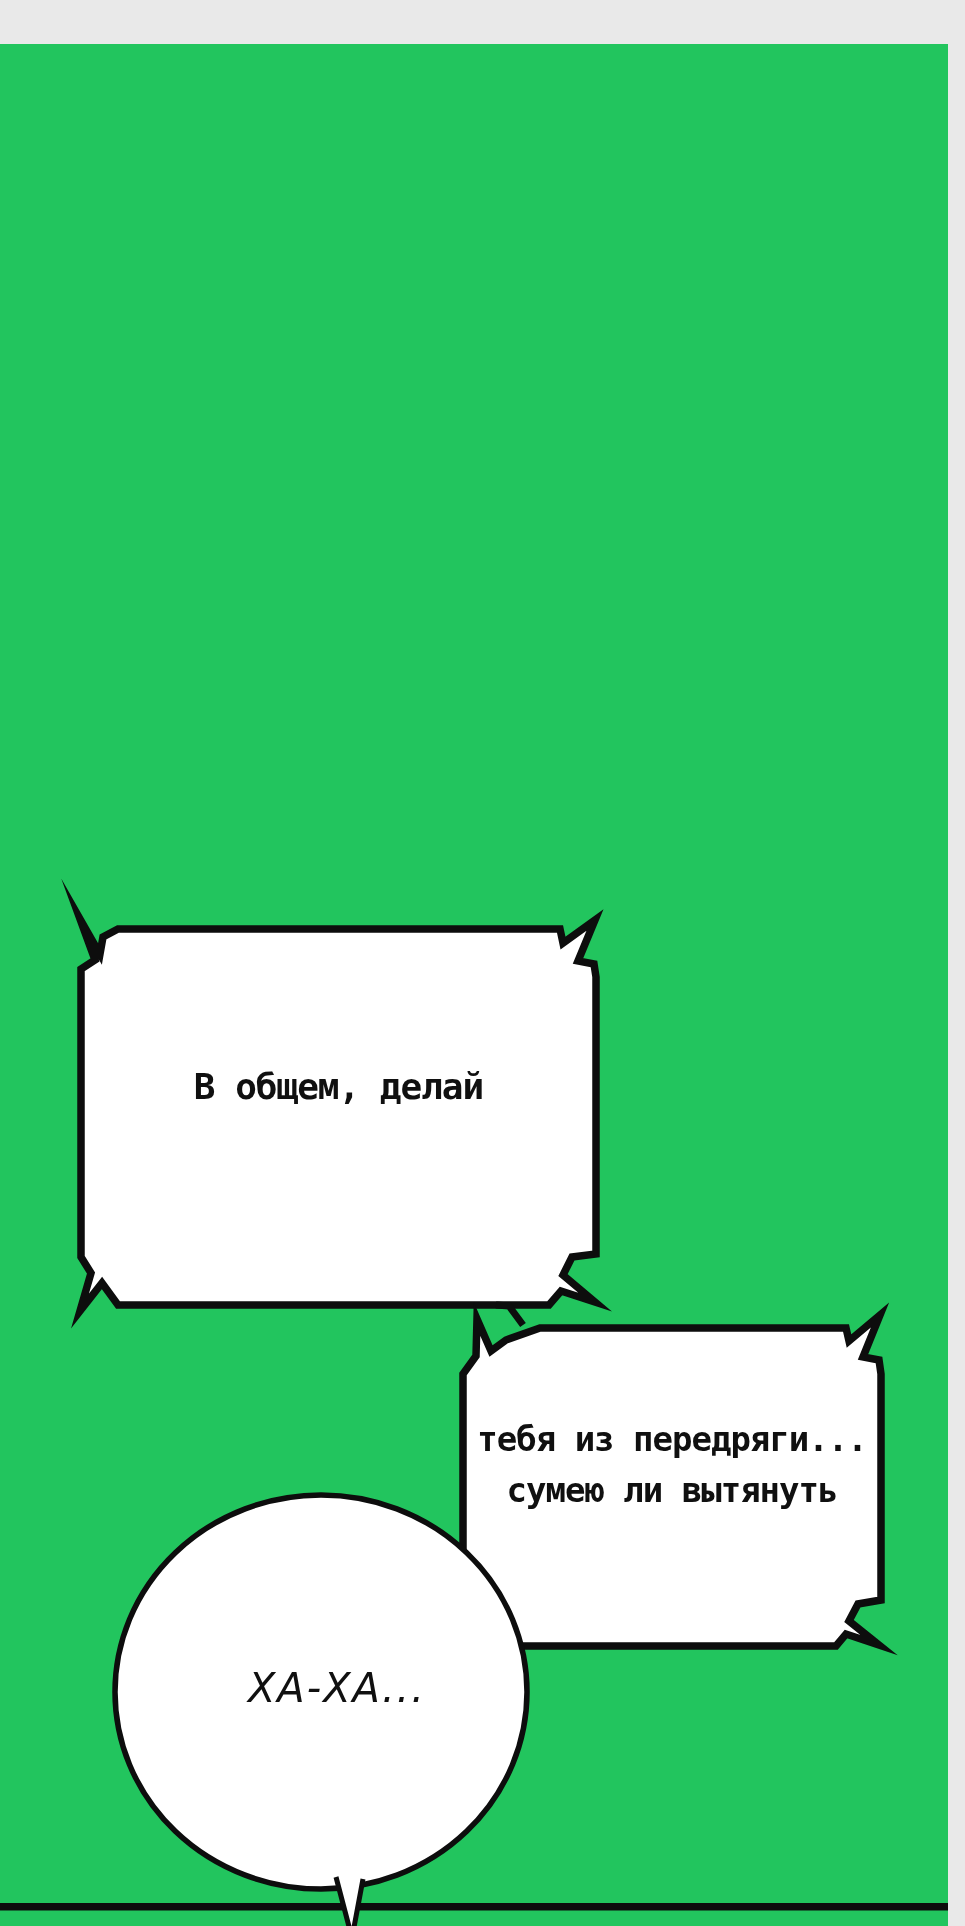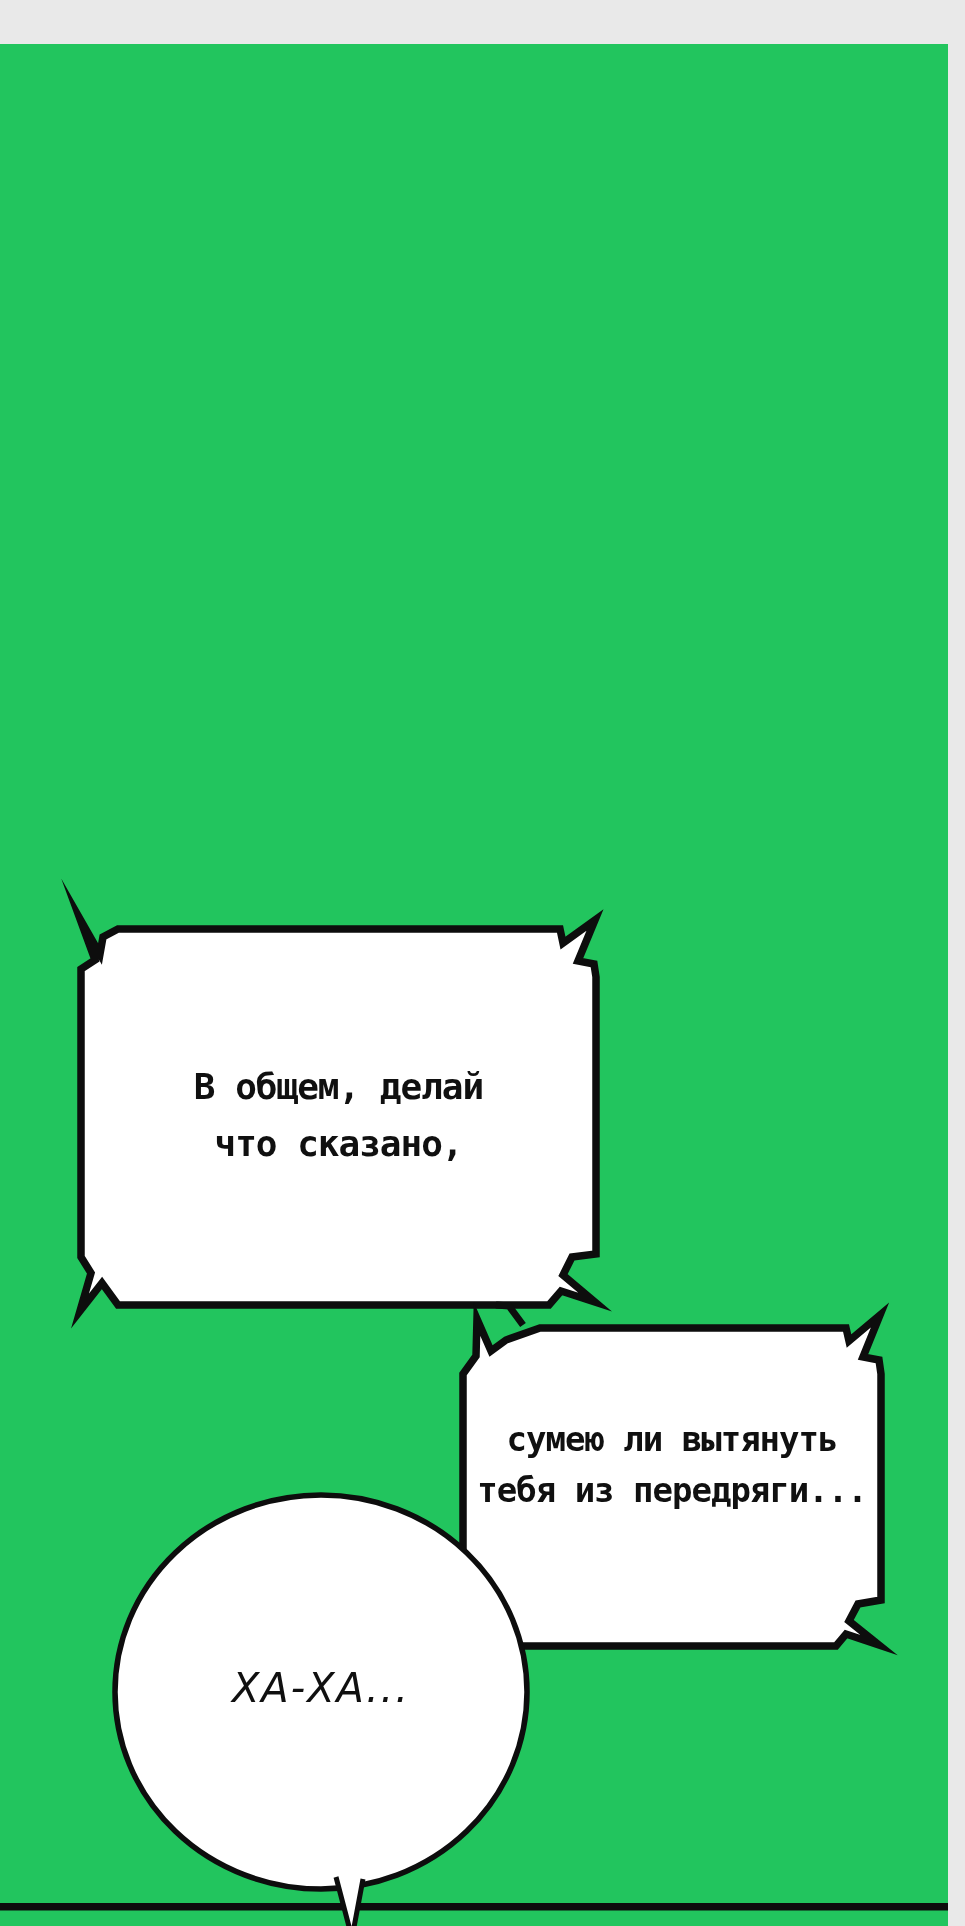--- a/index.html
+++ b/index.html
@@ -24,21 +24,21 @@
   }
   .b1{
     left:80px;top:1014px;width:517px;
     font-size:36px;line-height:57px;letter-spacing:-1px;
   }
   .b2{
     left:462px;top:1370px;width:420px;
     font-size:34px;line-height:51px;letter-spacing:-1px;
   }
   .laugh{
-    left:116px;top:1618px;width:410px;
+    left:132px;top:1618px;width:410px;
     font-size:40px;line-height:52px;letter-spacing:2px;
     font-style:italic;
     font-family:"DejaVu Sans","Liberation Sans",sans-serif;
     font-weight:normal;
   }
 </style>
 </head>
 <body>
 
 <div class="panel">
@@ -71,23 +71,22 @@
 
     <rect x="-10" y="1859" width="985" height="7.5" fill="#0d0d0d"></rect>
 
     <ellipse cx="321" cy="1648" rx="206" ry="197" fill="#ffffff" stroke="#0d0d0d" stroke-width="5.5"></ellipse>
 
     <path d="M 336 1833 L 352 1894 L 363 1835" fill="#ffffff" stroke="#0d0d0d" stroke-width="5" stroke-miterlimit="30" stroke-linejoin="miter"></path>
   </svg>
 
   <div class="speech blocky b1">
     <div>В общем, делай</div>
-    <div>что сказано,</div>
   </div>
 
   <div class="speech blocky b2">
+    <div>тебя из передряги...</div>
     <div>сумею ли вытянуть</div>
-    <div>тебя из передряги...</div>
   </div>
 
   <div class="speech laugh">ХА-ХА...</div>
 
 </div>
 
 </body></html>

